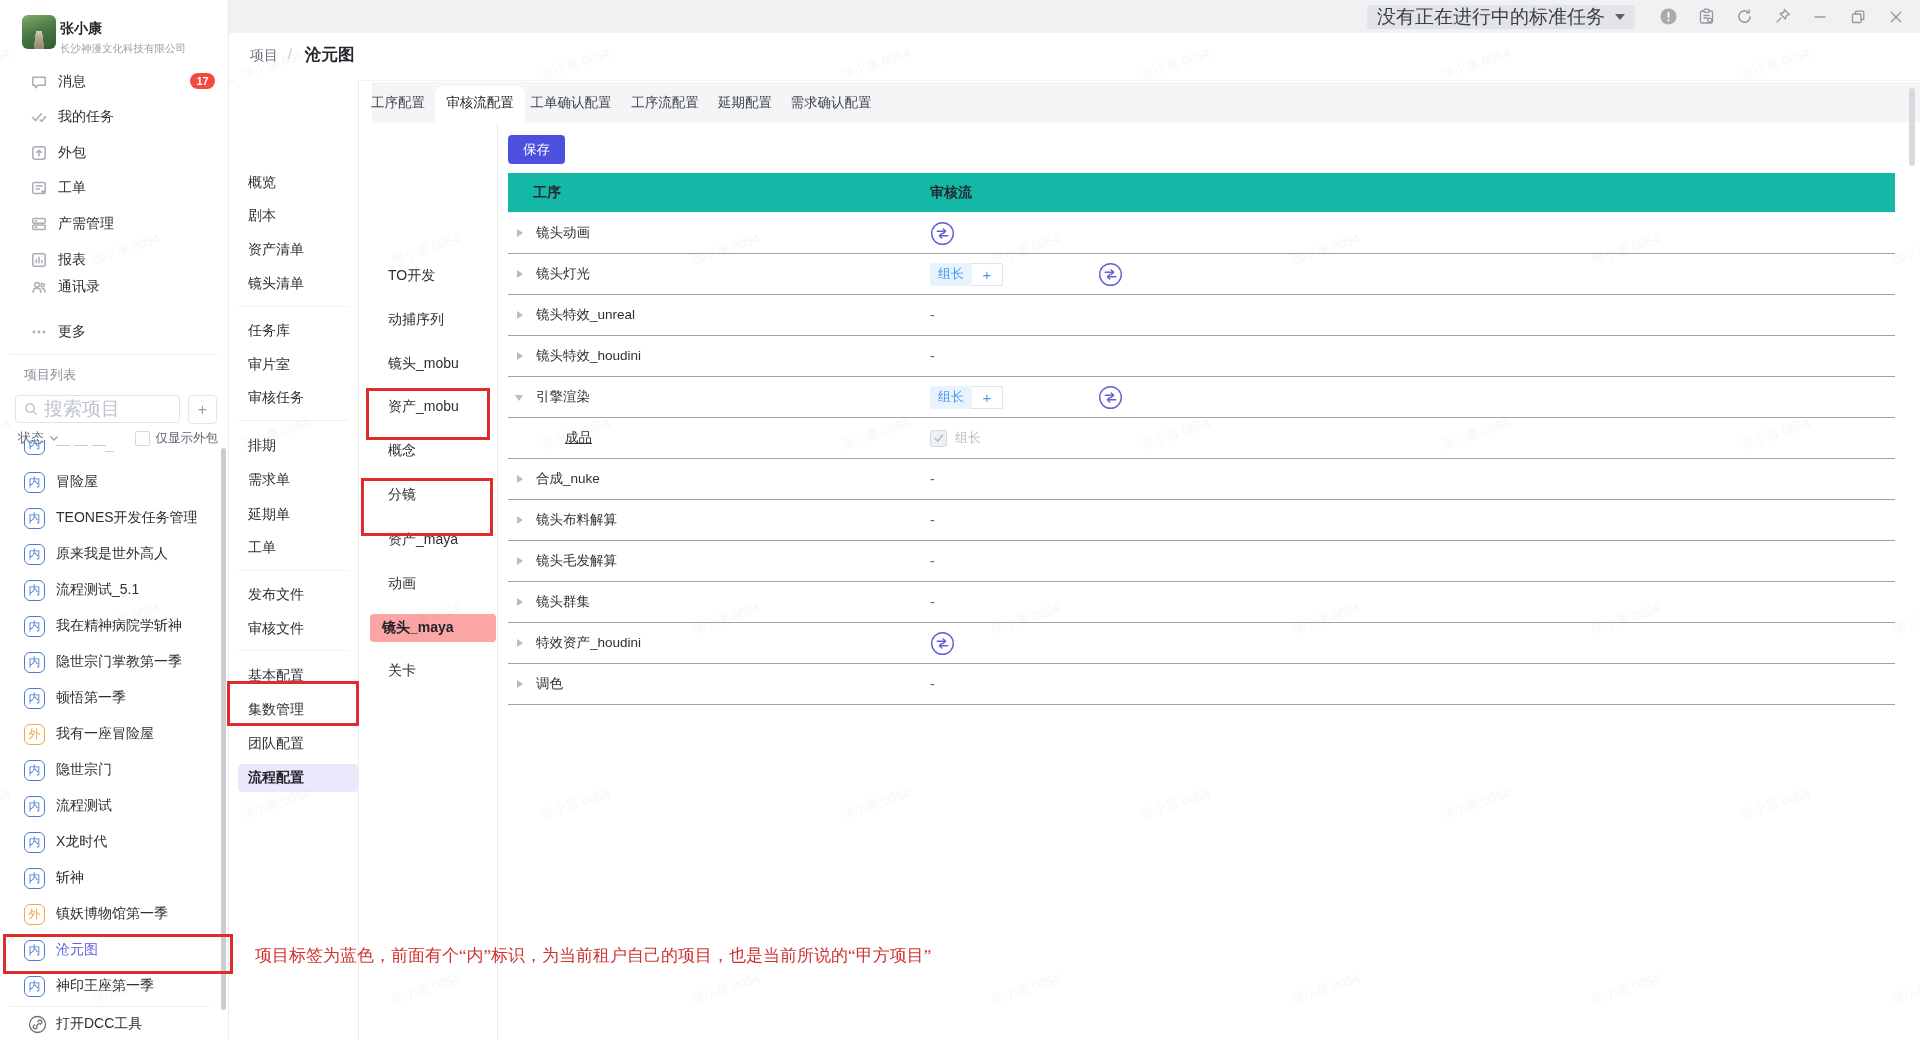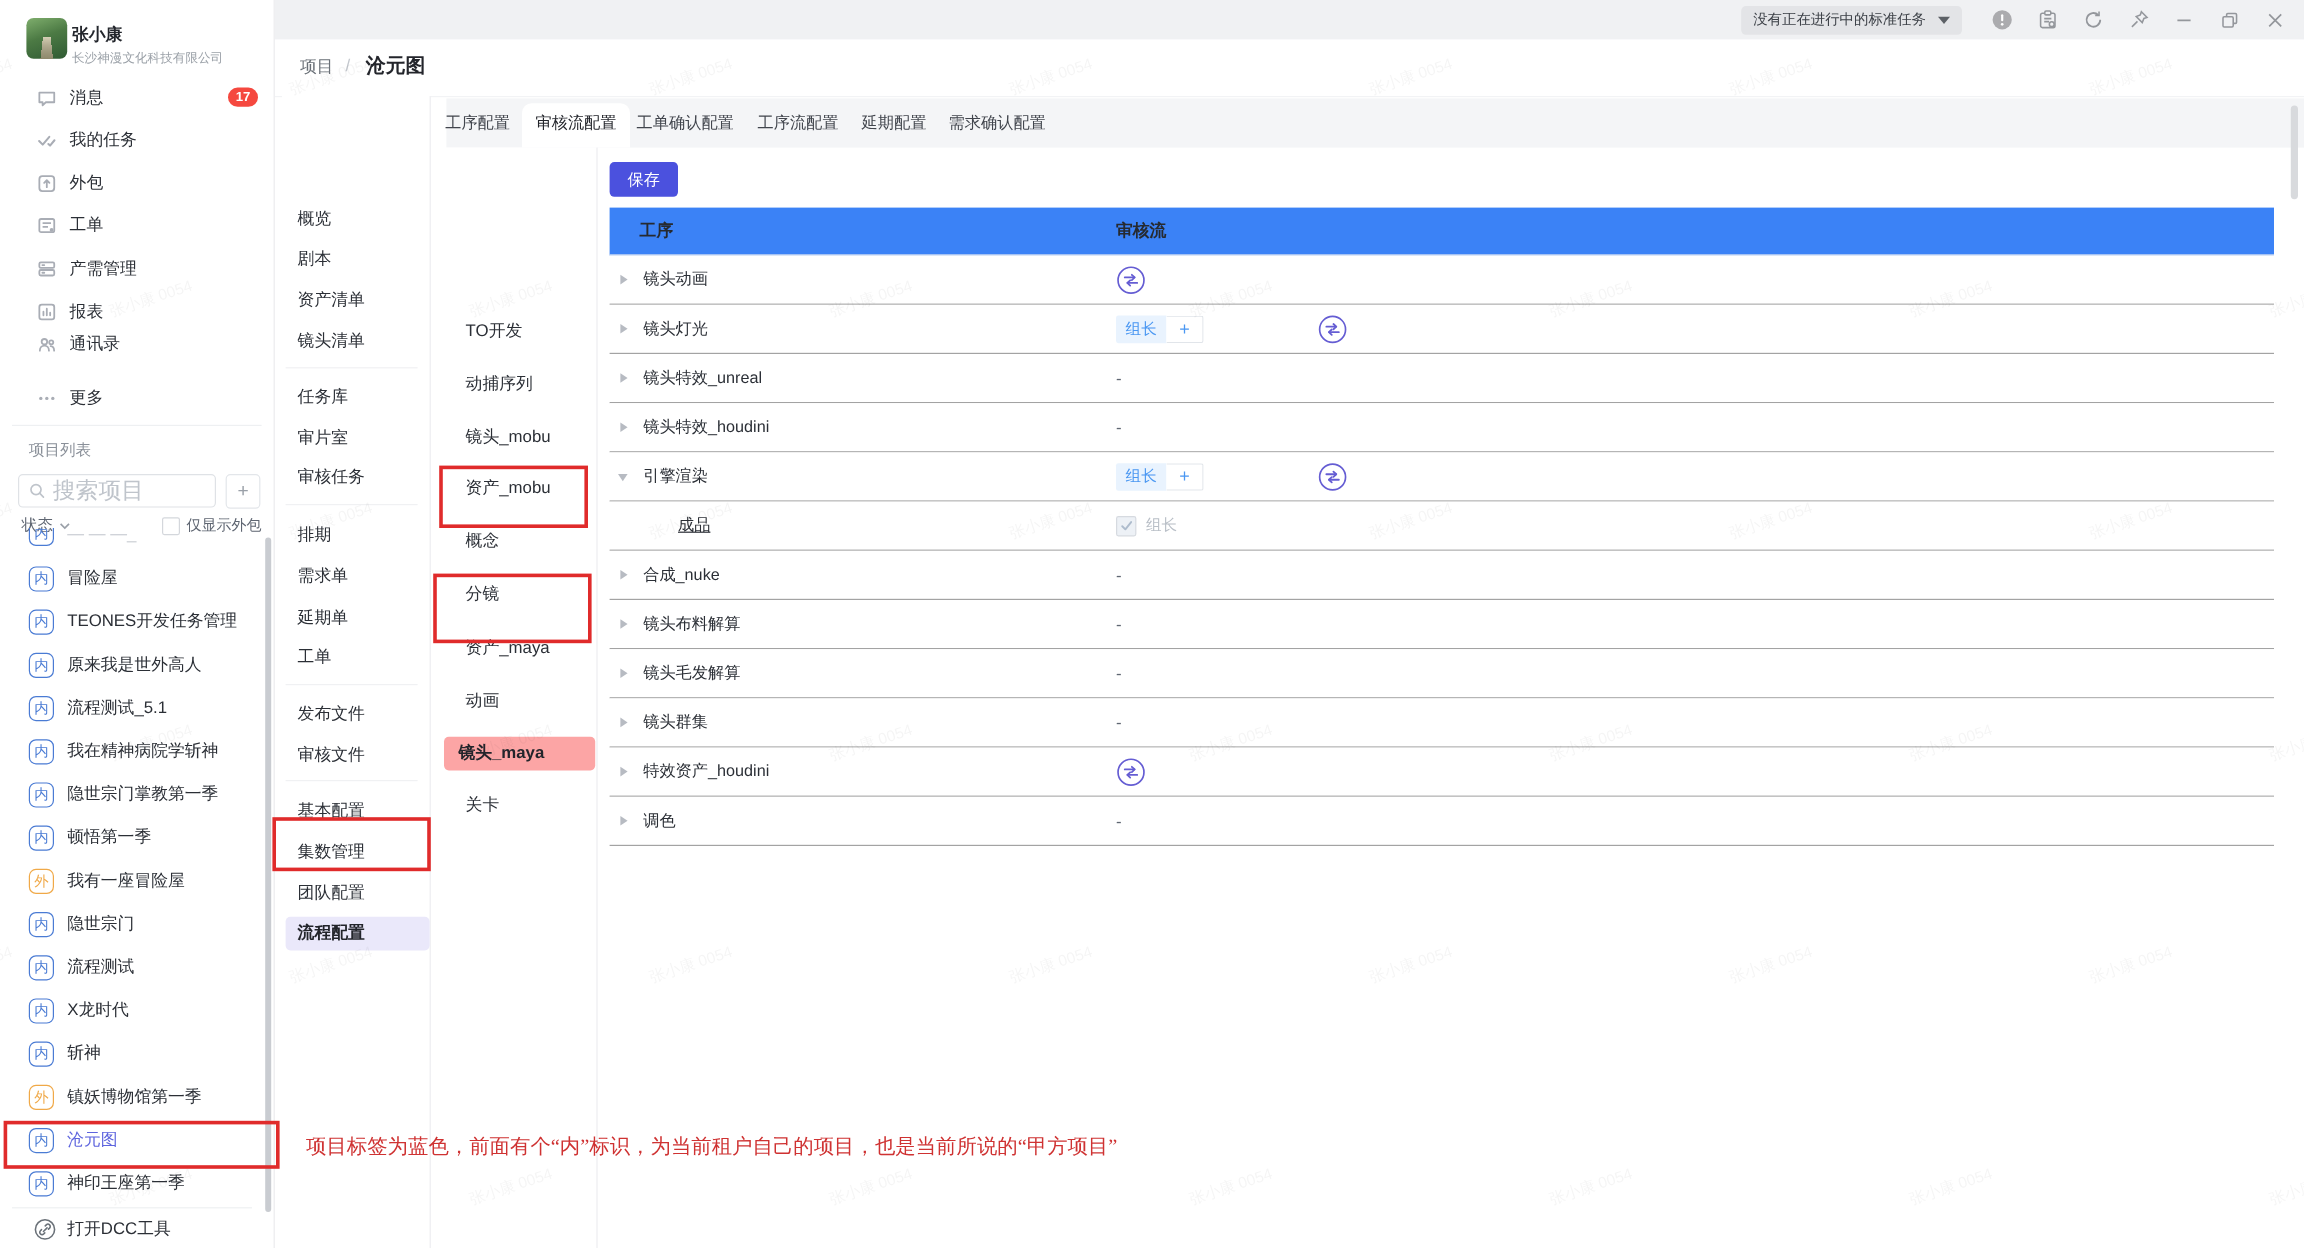--- a/index.html
+++ b/index.html
@@ -1,20 +1,20 @@
 <!DOCTYPE html>
 <html><head>
 <meta charset="utf-8">
 <style>
   html,body{margin:0;padding:0;background:#fff;font-family:"Liberation Sans","DejaVu Sans",sans-serif;}
   #app{position:relative;width:1920px;height:1040px;overflow:hidden;background:#fff;color:#2b2f36;}
   .abs{position:absolute;}
   
   .titlebar{left:228px;top:0;width:1692px;height:33px;background:#f0f1f3;display:flex;align-items:center;justify-content:flex-end;}
-  .task-pill{height:24px;background:#e3e4e7;border-radius:4px;display:flex;align-items:center;padding:0 10px;font-size:12px;color:#3c4047;margin-right:14px;}
+  .task-pill{height:24px;background:#e3e4e7;border-radius:4px;display:flex;align-items:center;padding:0 10px;font-size:19px;color:#3c4047;margin-right:14px;}
   .task-pill .caret{width:0;height:0;border-left:5px solid transparent;border-right:5px solid transparent;border-top:6px solid #5c6066;margin-left:10px;}
   .tb-ico{width:20px;height:20px;margin:0 9px;display:flex;align-items:center;justify-content:center;}
   .tb-ico svg{display:block;}
   
   .sidebar{left:0;top:0;width:228px;height:1040px;background:#fff;border-right:1px solid #ececee;}
   .avatar{left:22px;top:15px;width:34px;height:34px;border-radius:6px;background:linear-gradient(160deg,#7fae6d 0%,#4c7a44 45%,#2f5a33 100%);overflow:hidden;}
   .avatar:after{content:"";position:absolute;left:13px;top:12px;width:8px;height:22px;background:linear-gradient(#d8d2b8,#8a8468);transform:perspective(20px) rotateX(30deg);}
   .u-name{left:60px;top:20px;font-size:14px;font-weight:700;color:#23262c;}
   .u-comp{left:60px;top:42px;font-size:10.5px;color:#9ba1a8;}
   .navitem{left:0;width:228px;height:35px;display:flex;align-items:center;cursor:pointer;}
@@ -53,21 +53,21 @@
   .tabstrip{left:372px;top:82px;width:1548px;height:41px;background:#f4f5f7;}
   .tab{position:absolute;top:0;height:41px;display:flex;align-items:center;font-size:13.5px;color:#41454d;transform:translateX(-50%);cursor:pointer;white-space:nowrap;}
   .tabactive{position:absolute;left:63px;top:4px;width:90px;height:37px;background:#fff;border-radius:8px 8px 0 0;}
   
   .pipe{left:368px;top:123px;width:129px;height:917px;border-right:1px solid #ededf0;background:#fff;}
   .pp-item{left:20px;width:100px;height:28px;display:flex;align-items:center;font-size:14px;color:#2b2f36;cursor:pointer;white-space:nowrap;}
   .pp-item.sel{background:#fca5a5;border-radius:4px;left:2px;width:114px;padding-left:12px;font-weight:700;color:#23252b;align-items:center;}
   
   .savebtn{left:508px;top:135px;width:57px;height:29px;background:#4b51de;border-radius:4px;color:#fff;font-size:13.5px;display:flex;align-items:center;justify-content:center;cursor:pointer;}
   .table{left:508px;top:173px;width:1387px;}
-  .thead{height:39px;background:#3b82f6;border-bottom:1px solid #ebedf0;position:relative;}
+  .thead{height:39px;background:#14b8a6;border-bottom:1px solid #ebedf0;position:relative;}
   .th{position:absolute;top:0;height:39px;display:flex;align-items:center;font-size:14px;font-weight:700;color:#262a30;}
   .trow{height:40px;border-bottom:1px solid #a3a3a3;position:relative;background:#fff;}
   .expander{position:absolute;left:9px;top:16px;width:0;height:0;border-top:4.5px solid transparent;border-bottom:4.5px solid transparent;border-left:6px solid #b7bbc2;}
   .expander.down{left:7px;top:18px;border-left:4.5px solid transparent;border-right:4.5px solid transparent;border-top:6px solid #b7bbc2;border-bottom:none;}
   .rname{position:absolute;left:28px;top:0;height:40px;display:flex;align-items:center;font-size:13.5px;color:#2b2f36;}
   .rname.child{left:57px;text-decoration:underline;}
   .cell2{position:absolute;left:422px;top:0;height:40px;display:flex;align-items:center;}
   .dash{font-size:14px;color:#5f6672;}
   .taggroup{display:flex;align-items:center;height:23px;}
   .tagseg{height:23px;background:#e9f3fe;color:#4a97f2;font-size:13px;display:flex;align-items:center;padding:0 8px;border-radius:2px 0 0 2px;}

